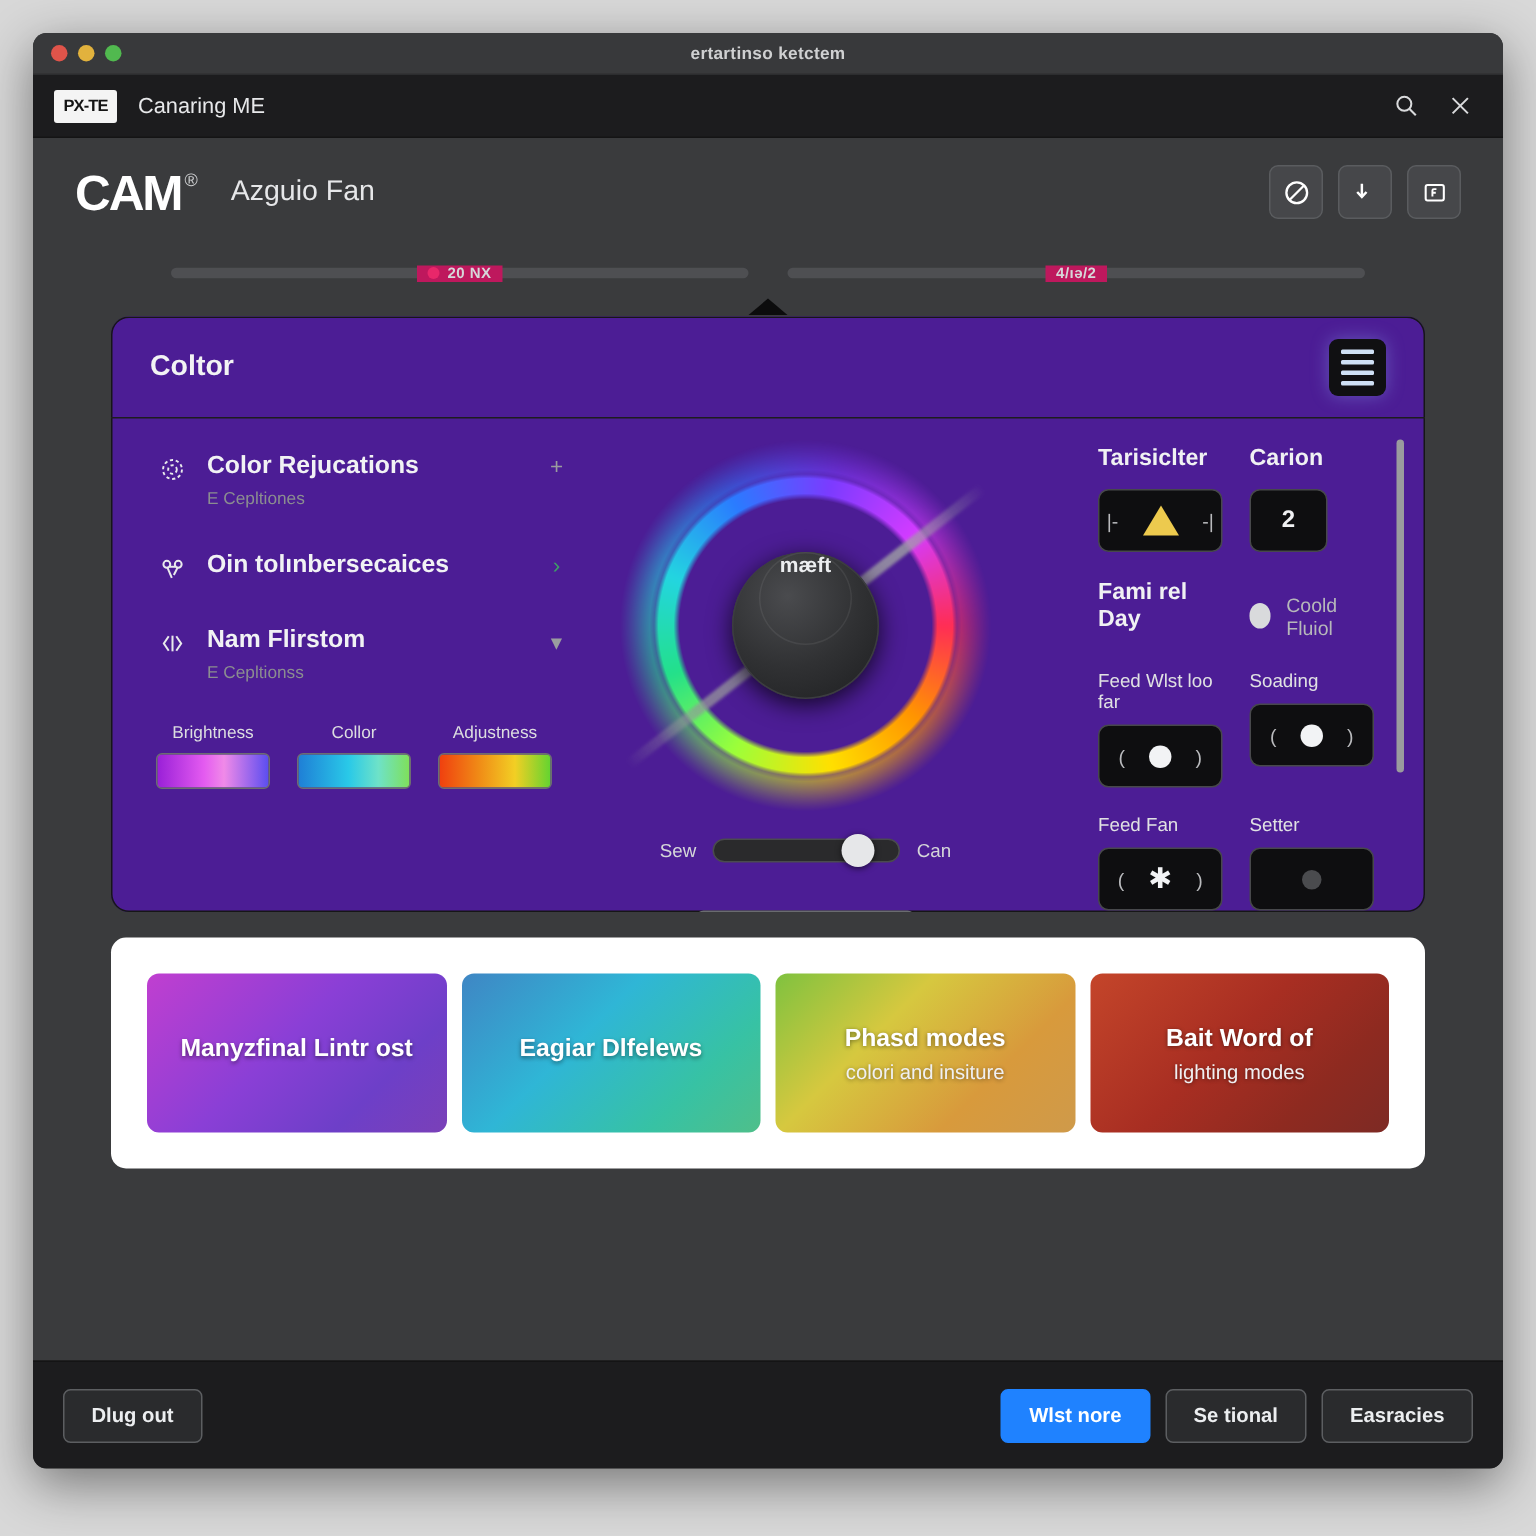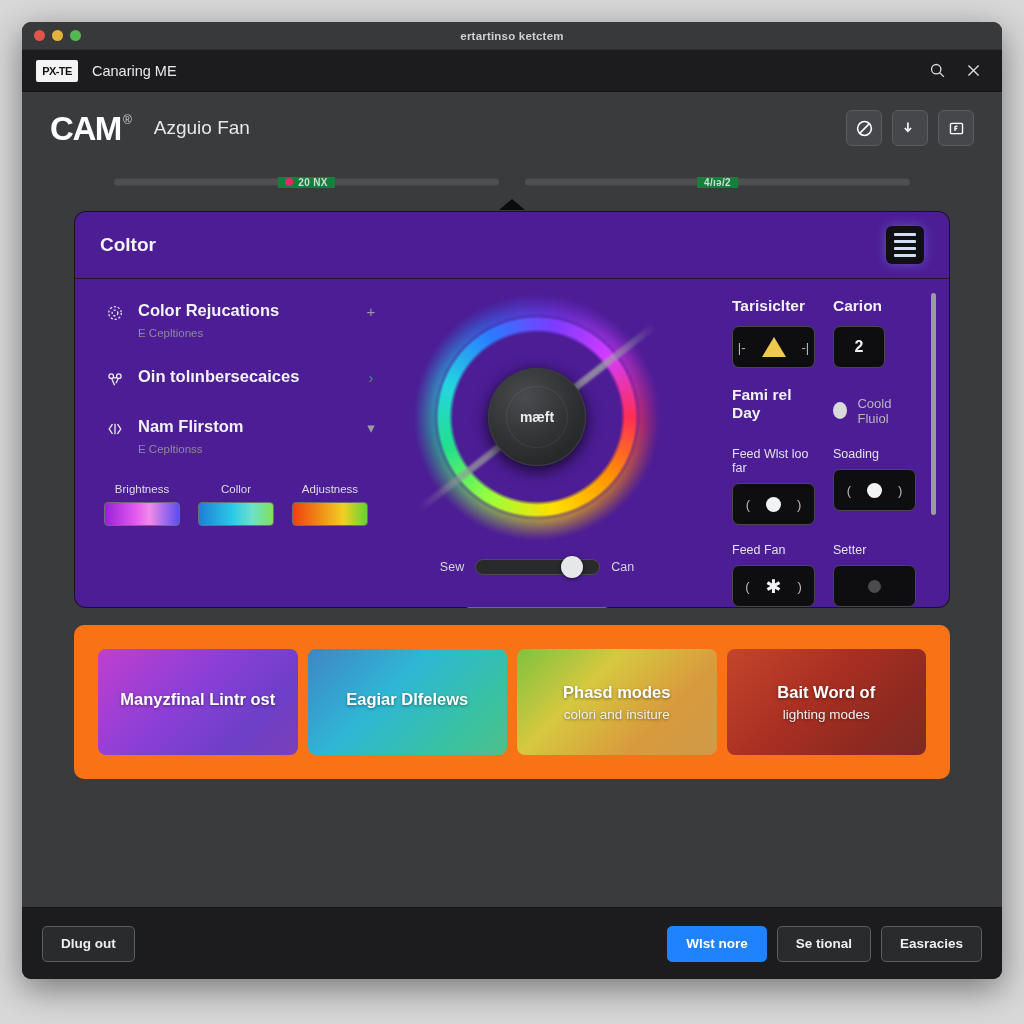--- a/index.html
+++ b/index.html
@@ -86,21 +86,21 @@
     height: 36px; display: flex; align-items: center;
     padding: 0 92px; gap: 26px; position: relative;
   }
   .step { flex: 1; position: relative; display: flex; align-items: center; }
   .step-track {
     position: absolute; left: 0; right: 0; top: 50%; transform: translateY(-50%);
     height: 7px; background: #4e4f52; border-radius: 4px;
   }
   .step-label {
     position: relative; margin: 0 auto; font-size: 10px; font-weight: 700;
-    color: #d6d7d9; background: #15803d; padding: 0 7px; letter-spacing: .3px;
+    color: #d6d7d9; background: #be185d; padding: 0 7px; letter-spacing: .3px;
     filter: blur(.25px);
     display: flex; align-items: center; gap: 5px;
   }
   .step-dot { width: 8px; height: 8px; border-radius: 50%; background: #e8276a; }
   #caret {
     position: absolute; left: 50%; bottom: -10px; transform: translateX(-50%);
     width: 0; height: 0; border-left: 13px solid transparent;
     border-right: 13px solid transparent; border-bottom: 11px solid #0c0c0d;
   }
   
@@ -168,21 +168,21 @@
     position: absolute; left: 50%; top: 50%;
     width: 300px; height: 7px; margin-left: -150px; margin-top: -3px;
     background: linear-gradient(90deg, rgba(120,120,125,0) 0%, rgba(150,150,155,.75) 22%, rgba(160,160,165,.8) 78%, rgba(120,120,125,0) 100%);
     transform: rotate(-38deg); border-radius: 4px; filter: blur(1.2px);
   }
   #hub {
     position: absolute; left: 50%; top: 50%; width: 98px; height: 98px;
     margin: -49px 0 0 -49px; border-radius: 50%;
     background: radial-gradient(circle at 38% 30%, #4a4b4e 0%, #303133 52%, #1d1e20 100%);
     box-shadow: 0 4px 16px rgba(0,0,0,.75), inset 0 0 0 1px #3c3d40;
-    display: flex; align-items: center; justify-content: center;
+    display: flex; justify-content: center;
   }
   #hub::after {
     content: ""; position: absolute; width: 62px; height: 62px; border-radius: 50%;
     box-shadow: inset 0 0 0 1px rgba(255,255,255,.07);
   }
   #hub-text { position: relative; font-size: 14px; font-weight: 700; color: #eceef0; filter: blur(.3px); }
   #wheel-slider { display: flex; align-items: center; gap: 11px; margin-top: 26px; }
   .ws-side { font-size: 12.5px; color: #d5d6d9; }
   #ws-track {
     width: 125px; height: 16px; border-radius: 8px;
@@ -225,21 +225,21 @@
   .radio-dot { width: 17px; height: 17px; border-radius: 50%; background: #d9dadc; }
   .radio-lbl { font-size: 13px; color: #b6b7ba; }
   #panel-scroll {
     position: absolute; right: 14px; top: 14px;
     width: 5px; height: 222px; border-radius: 3px;
     background: #9a9b9e; cursor: pointer;
   }
   
   #presets {
     margin: 17px 52px 0 52px; height: 154px;
-    background: #f97316; border-radius: 10px;
+    background: #ffffff; border-radius: 10px;
     display: flex; gap: 10px; padding: 24px;
   }
   .card {
     flex: 1; border-radius: 8px; position: relative;
     display: flex; flex-direction: column; align-items: center; justify-content: center;
     cursor: pointer; overflow: hidden;
   }
   .card-title {
     font-size: 16.5px; font-weight: 700; color: #ffffff;
     text-shadow: 0 1px 3px rgba(0,0,0,.45); text-align: center;

